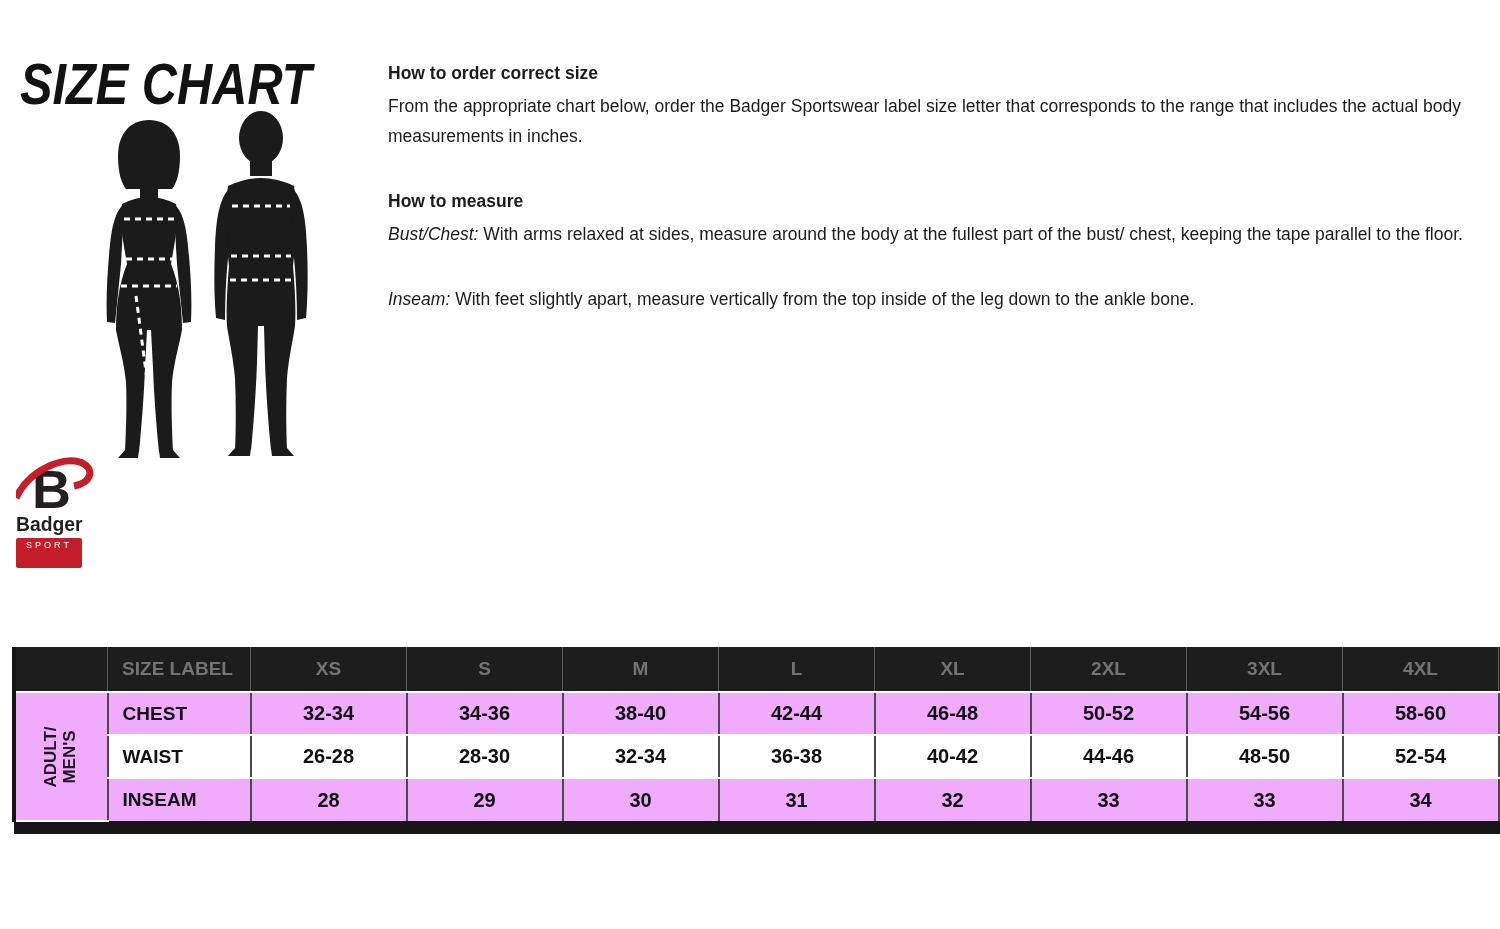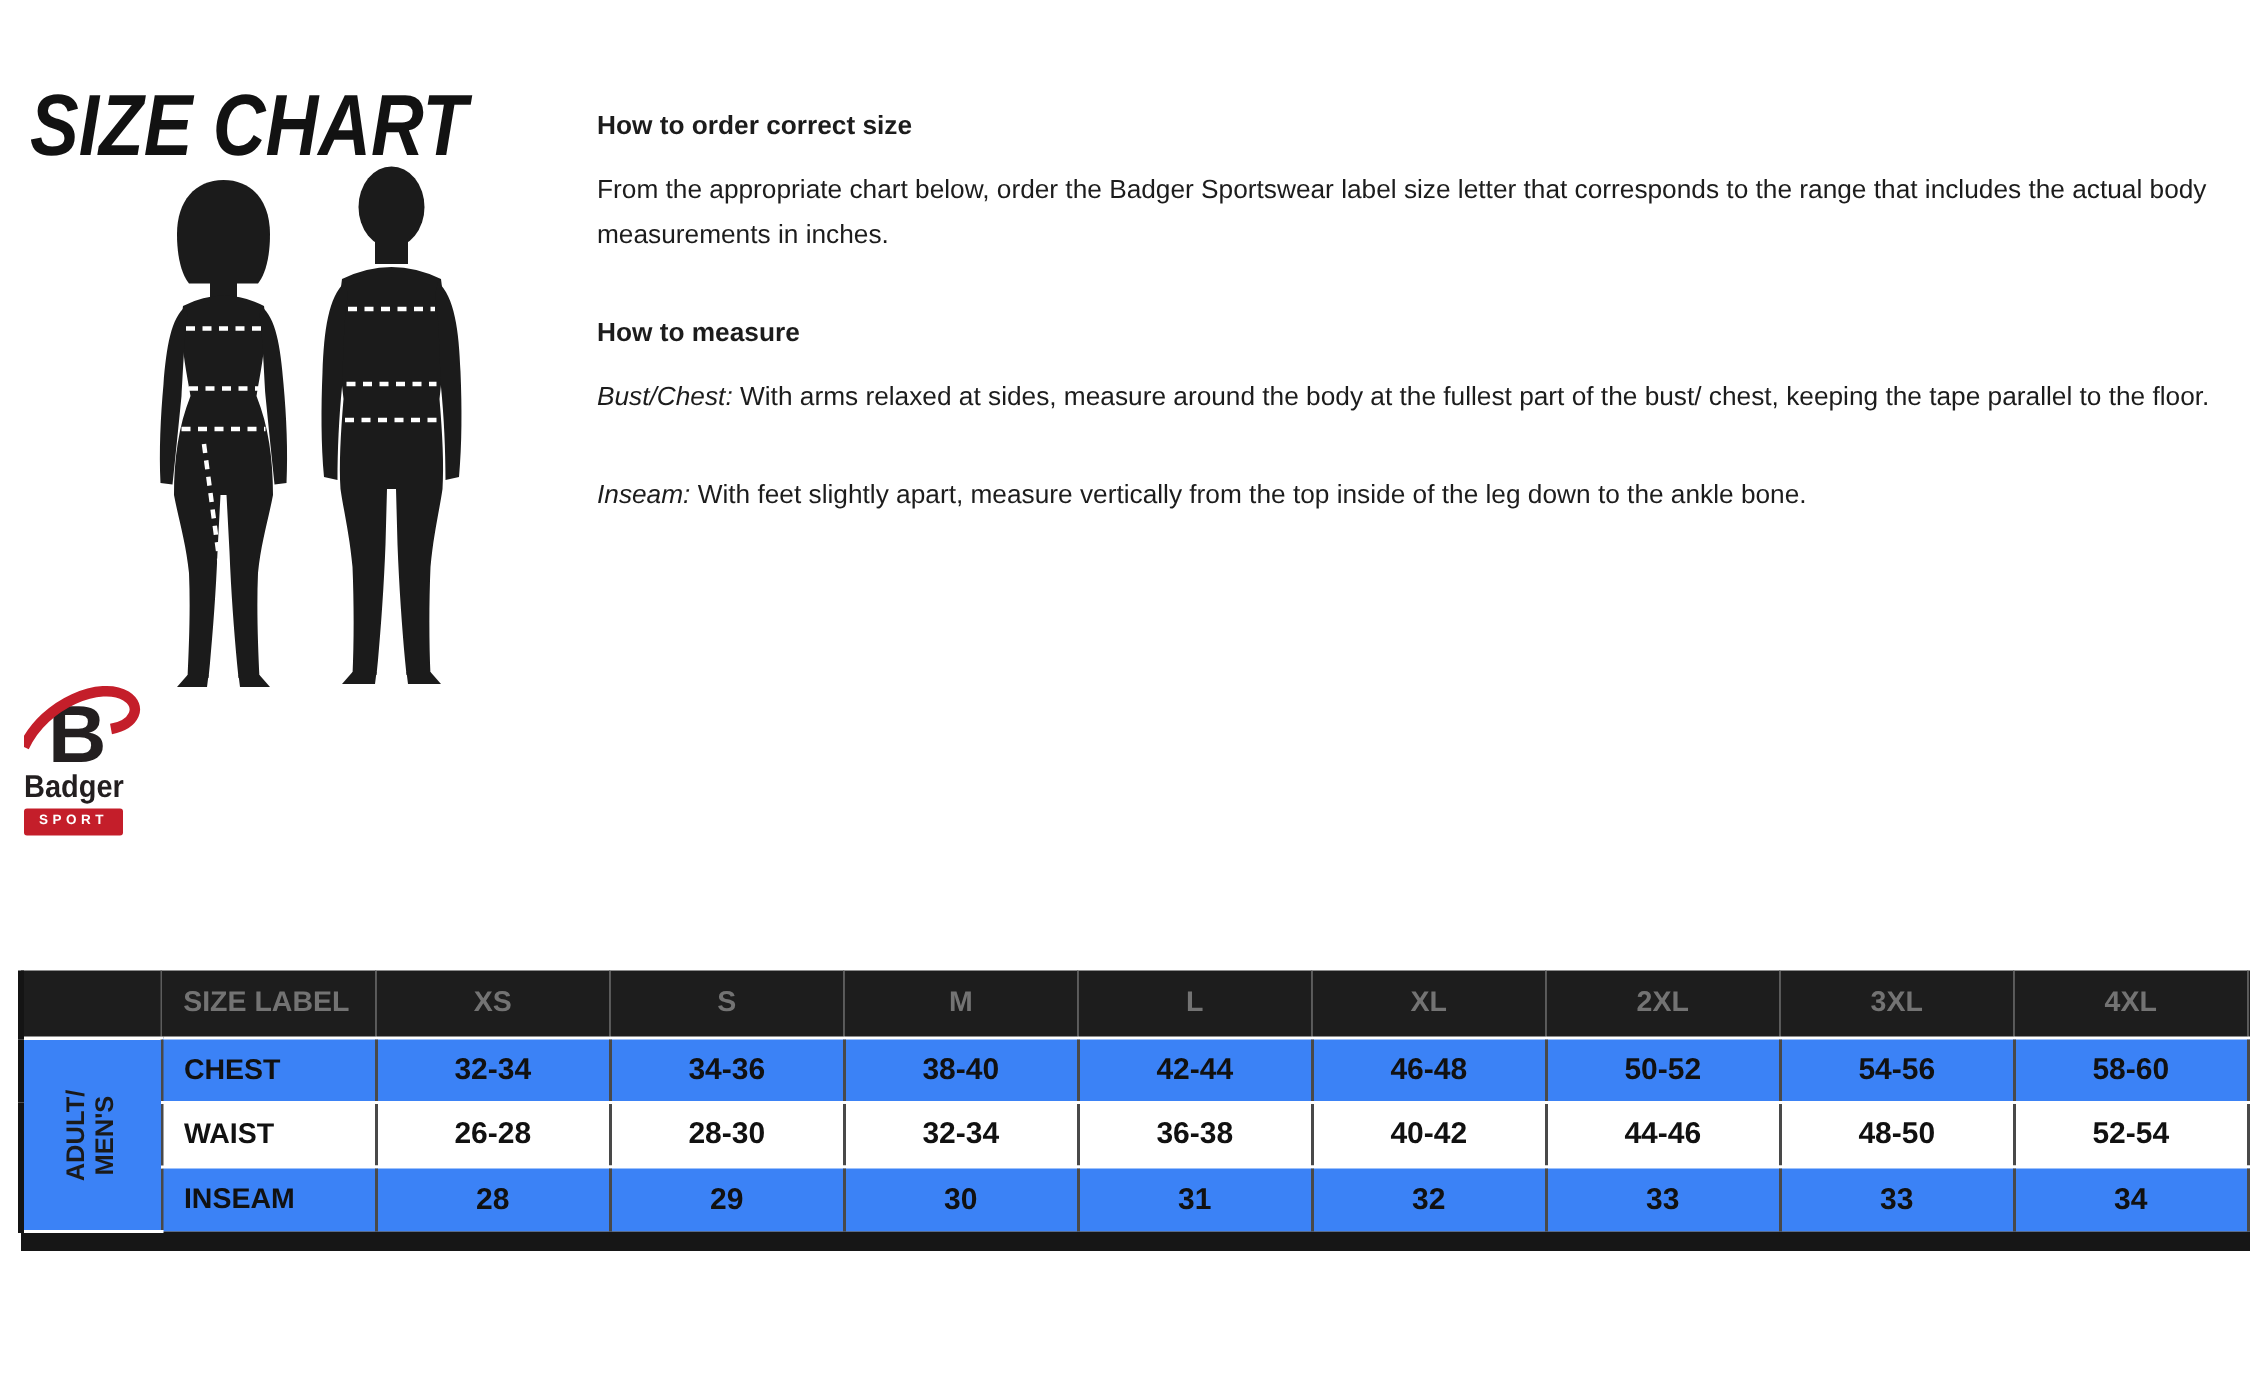--- a/index.html
+++ b/index.html
@@ -9,47 +9,47 @@
   
   .title{position:absolute;left:20px;top:50px;font-size:58px;font-weight:bold;font-style:italic;
          color:#121212;letter-spacing:0px;transform:scaleX(0.84);transform-origin:left top;white-space:nowrap;}
 
   
   .figures{position:absolute;left:92px;top:106px;}
 
   
   .instructions{position:absolute;left:385px;top:55px;width:1113px;font-size:17.5px;line-height:30px;color:#1c1c1c;}
   .instructions .h{font-weight:bold;}
-  .instructions p{margin:13px;}
+  .instructions p{margin:3px;}
   .instructions .gap{margin-top:35px;}
   .lead{font-weight:normal;font-style:italic;}
 
   
   .logo{position:absolute;left:16px;top:454px;width:90px;}
   .logo .wordmark{font-size:21px;font-weight:bold;color:#231f20;letter-spacing:0;
                   transform:scaleX(0.92);transform-origin:left top;margin-top:-4px;}
-  .logo .sportbar{width:66px;height:18px;background:#c41e2a;border-radius:2px;margin-top:2px;
-                  color:#fff;font-size:9px;font-weight:bold;letter-spacing:3px;text-align:center;line-height:14px;}
+  .logo .sportbar{width:66px;height:30px;background:#c41e2a;border-radius:2px;margin-top:2px;
+                  color:#fff;font-size:9px;font-weight:normal;letter-spacing:3px;text-align:center;line-height:14px;}
 
   
   table.size-table{position:absolute;left:12px;top:647px;width:1540px;border-collapse:collapse;
                    table-layout:fixed;}
   .size-table col.c-group{width:93px;}
   .size-table col.c-label{width:142px;}
   .size-table col.c-val{width:155px;}
   .size-table col.c-sliver{width:53px;}
   .size-table tr.hdr{height:45px;}
   .size-table th{background:#1d1d1d;color:#737373;font-size:19px;font-weight:bold;text-align:center;
                  border-left:1px solid #5c5c5c;border-bottom:2px solid #ffffff;padding:0;}
   .size-table th.corner{border-left:4px solid #141414;}
   .size-table th.hlabel{text-align:left;padding-left:14px;}
   .size-table tr.body{height:43px;}
   .size-table td{padding:0;font-size:20px;font-weight:bold;color:#111;text-align:center;
                  border-left:2px solid #494949;}
-  .size-table tr.gray td{background:#3b82f6;}
+  .size-table tr.gray td{background:#f0abfc;}
   .size-table tr.white td{background:#ffffff;}
   .size-table tr.r0 td,.size-table tr.r1 td{border-bottom:2px solid #ffffff;}
   .size-table td.group{background:#d2d2d2;border-left:4px solid #141414;position:relative;}
   .size-table td.group .vert{position:absolute;left:50%;top:50%;transform:translate(-50%,-50%) rotate(-90deg);
                  font-size:17px;font-weight:bold;color:#1a1a1a;white-space:pre-line;line-height:1.1;text-align:center;}
   .size-table td.rlabel{text-align:left;padding-left:14px;font-size:19px;}
   .size-table tr.bottombar{height:13px;}
   .size-table tr.bottombar td{background:#161616;border:0;}
 </style>
 </head>

